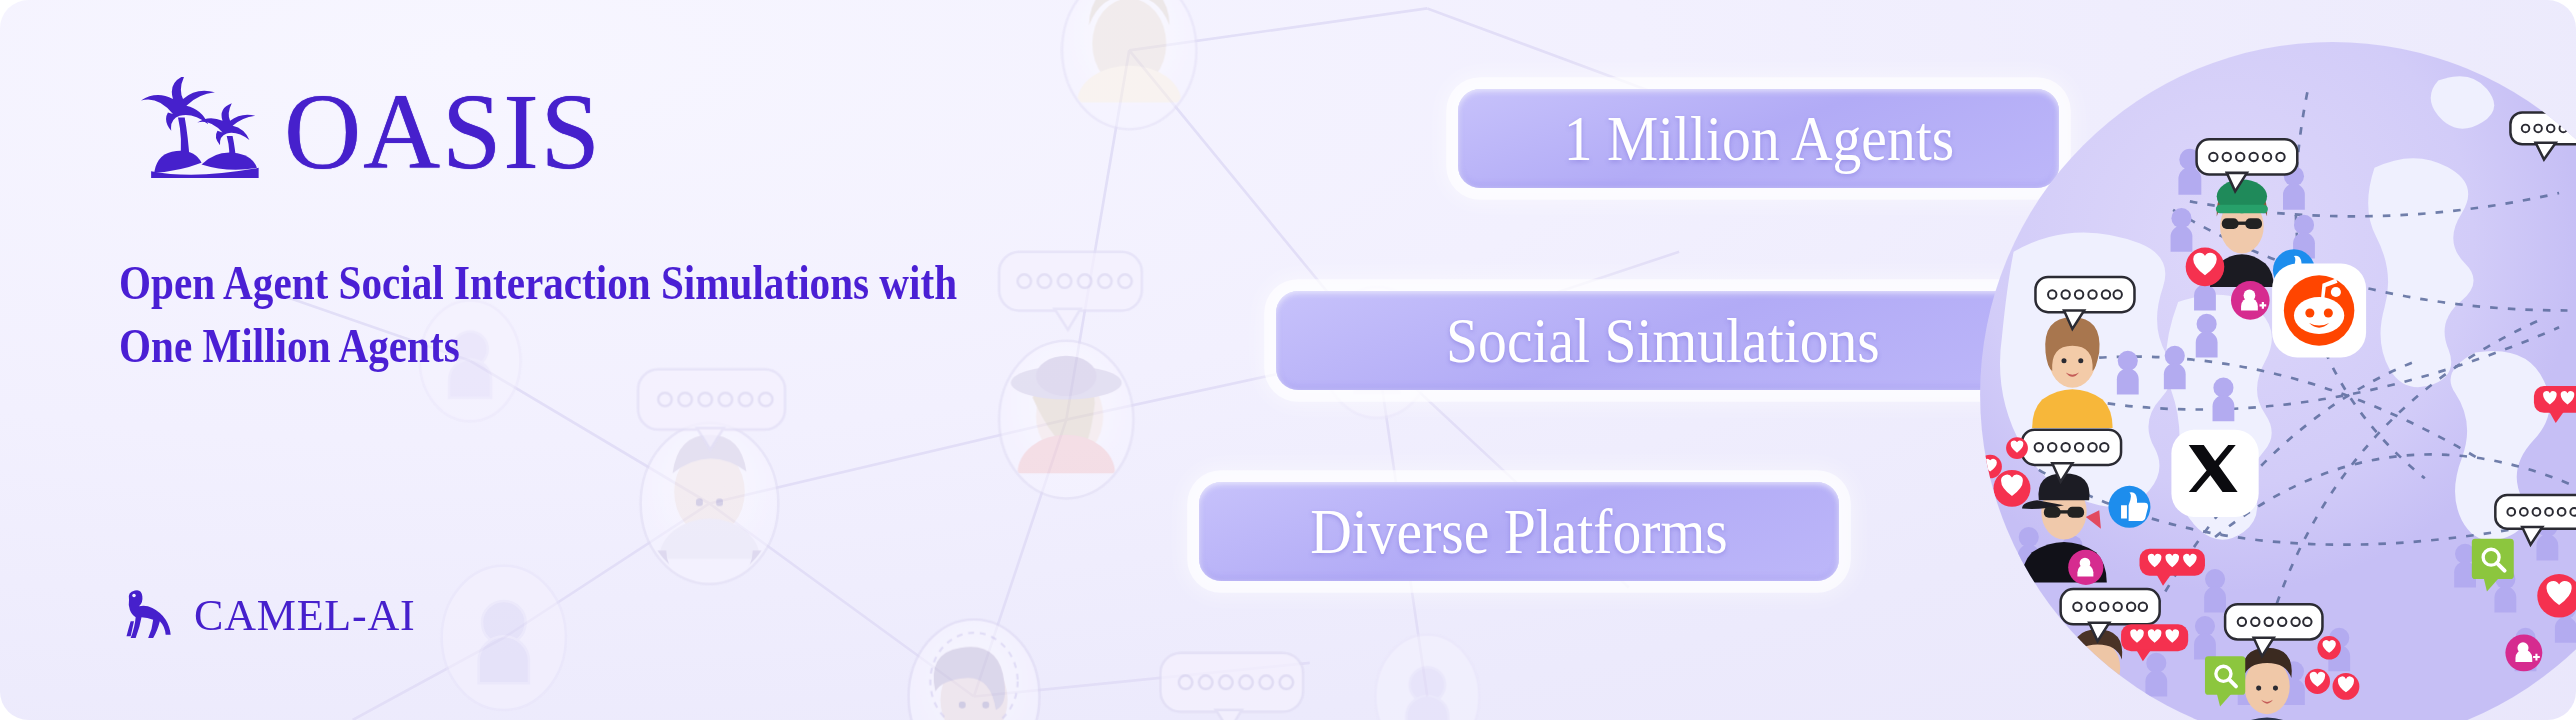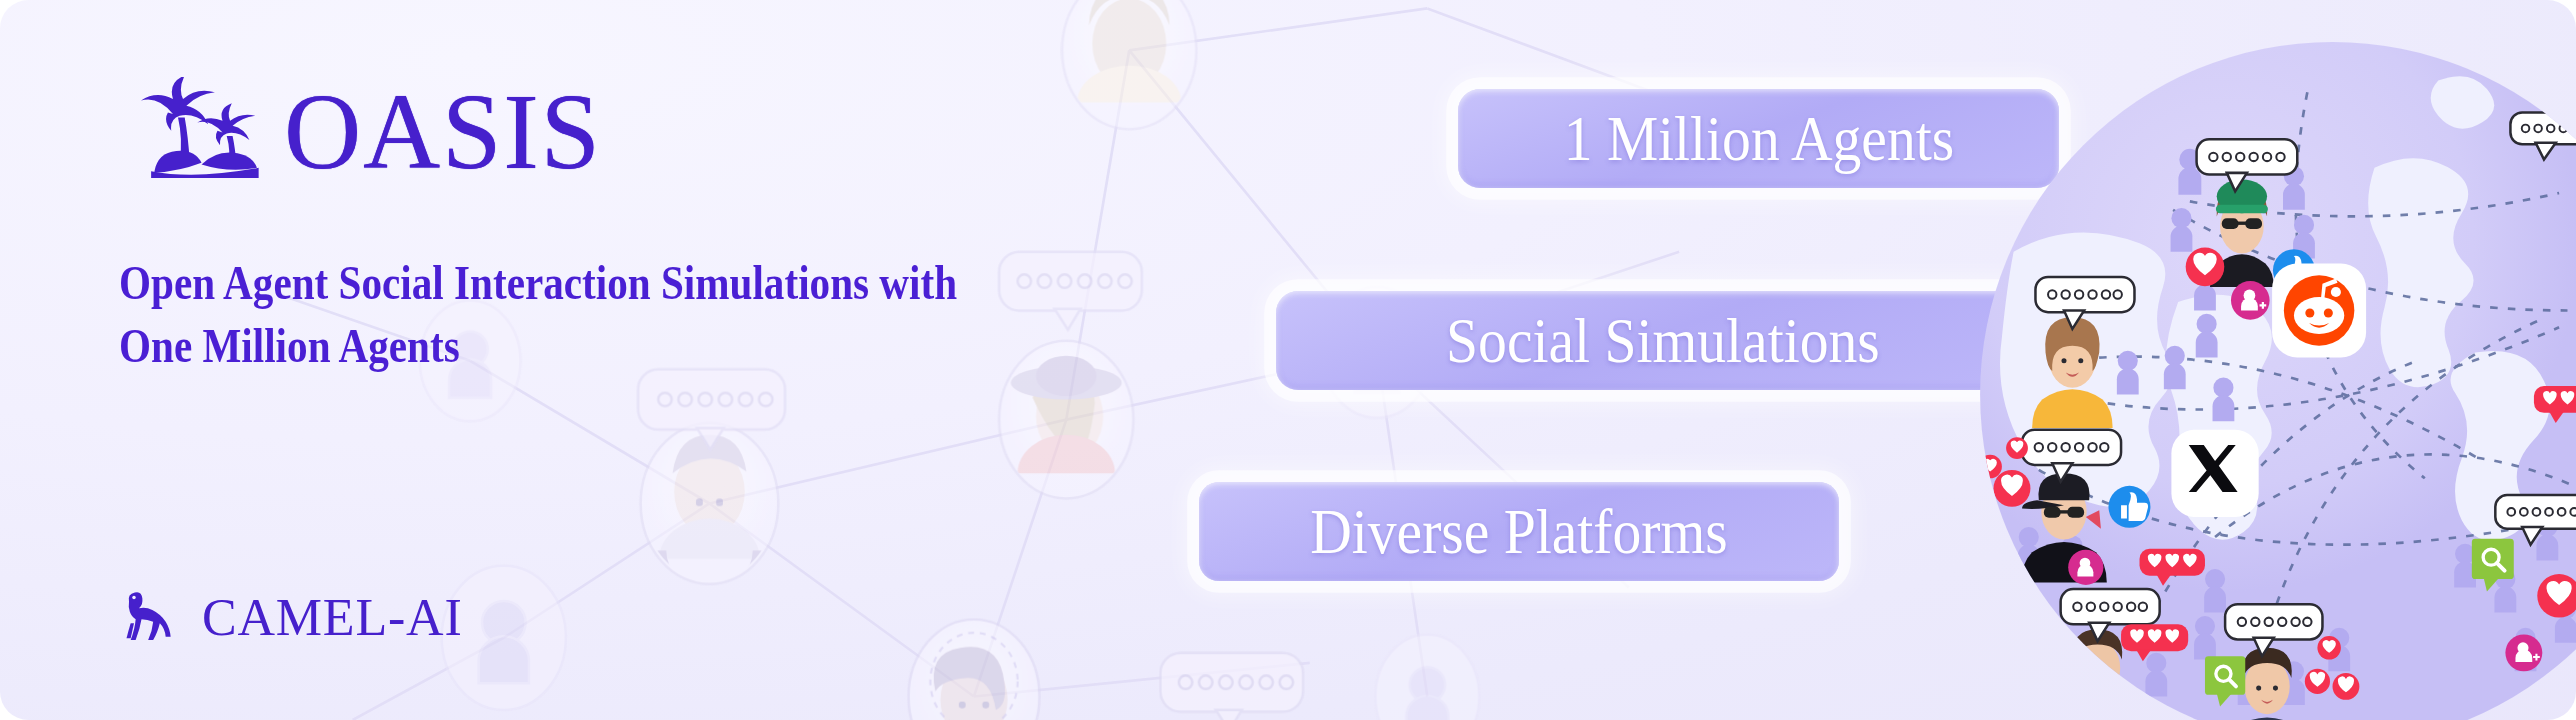--- a/index.html
+++ b/index.html
@@ -37,21 +37,21 @@
     font-weight:700;font-size:49px;line-height:1.28;
     color:#4a1fd4;
     transform:scaleX(.84);transform-origin:left top;
   }
   .tagline div{white-space:nowrap;}
 
   .camel{position:absolute;left:119px;top:588px;display:flex;align-items:center;gap:15px;}
   .camel-icon{width:60px;height:55px;display:block;}
   .camel-word{
     font-family:"Liberation Serif", serif;
-    font-size:52px;font-weight:400;letter-spacing:0.8px;color:#4620cc;margin-left:8px;
+    font-size:44px;font-weight:400;letter-spacing:0.8px;color:#4620cc;
   }
 
   
   .pill{
     position:absolute;
     display:flex;align-items:center;justify-content:center;
     border-radius:22px;
     background:linear-gradient(160deg,#c7c2fb 0%,#b2abf6 48%,#bdb7f9 100%);
     box-shadow:
       0 0 0 11.8px rgba(255,255,255,.62),
@@ -63,21 +63,21 @@
     font-weight:400;
     white-space:nowrap;
   }
   .pill span{
     display:block;
     transform:scaleX(.9);
     text-shadow:0 1.7px 5px rgba(96,84,200,.35);
   }
   #pill-1{left:1426px;top:89px;width:601px;height:99px;font-size:64px;margin-left:32px;}
   #pill-2{left:1276px;top:291px;width:773px;height:99px;font-size:64px;}
-  #pill-3{left:1199px;top:482px;width:640px;height:99px;font-size:64px;border-radius:20px;}
+  #pill-3{left:1199px;top:482px;width:640px;height:99px;font-size:64px;}
 </style>
 </head>
 <body>
 
 <div id="banner">
 
   <svg id="network" viewBox="0 0 2450 858" preserveAspectRatio="none">
     <defs>
       <clipPath id="av1">
           <ellipse cx="0" cy="0" rx="78" ry="92"></ellipse>

